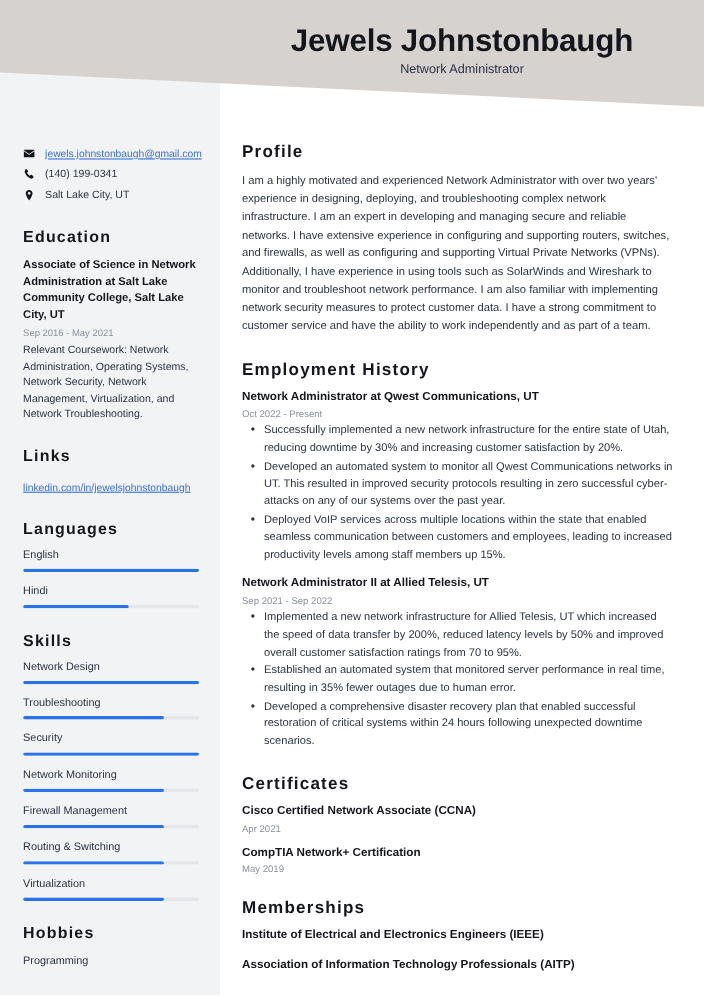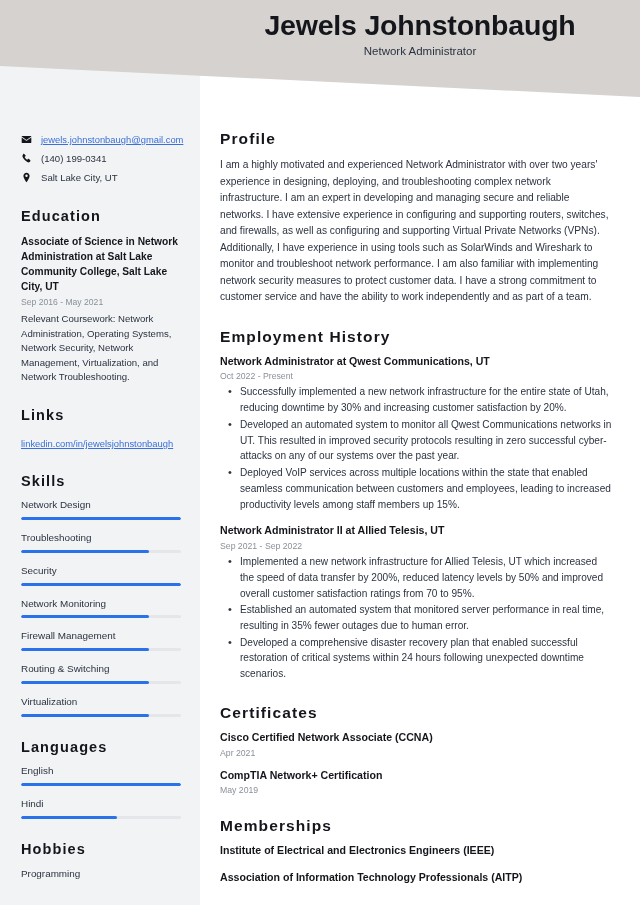--- a/index.html
+++ b/index.html
@@ -44,21 +44,21 @@
     z-index: 4;
     text-align: center;
     padding-left: 200px;
   }
   .name {
     font-size: 28.5px;
     font-weight: 700;
     color: #14161c;
     letter-spacing: -0.2px;
     line-height: 1.15;
-    padding-top: 9px;
+    padding-top: 21px;
   }
   .job-title {
     font-size: 11.5px;
     font-weight: 400;
     color: #2c3340;
     margin-top: 3px;
   }
 
   
   .sidebar {
@@ -290,20 +290,38 @@
         <div class="edu-desc">Relevant Coursework: Network Administration, Operating Systems, Network Security, Network Management, Virtualization, and Network Troubleshooting.</div>
       </div>
     </div>
 
     <div class="side-block">
       <div class="side-h">Links</div>
       <a class="link-item" href="#">linkedin.com/in/jewelsjohnstonbaugh</a>
     </div>
 
     <div class="side-block">
+      <div class="side-h">Languages</div>
+      <div id="languages-list">
+          <div class="bar-item">
+            <div class="bar-label">English</div>
+            <div class="bar-track">
+              <div class="bar-fill" style="width: 100%;"></div>
+            </div>
+          </div>
+          <div class="bar-item">
+            <div class="bar-label">Hindi</div>
+            <div class="bar-track">
+              <div class="bar-fill" style="width: 60%;"></div>
+            </div>
+          </div>
+        </div>
+    </div>
+
+    <div class="side-block">
       <div class="side-h">Skills</div>
       <div id="skills-list">
           <div class="bar-item">
             <div class="bar-label">Network Design</div>
             <div class="bar-track">
               <div class="bar-fill" style="width: 100%;"></div>
             </div>
           </div>
           <div class="bar-item">
             <div class="bar-label">Troubleshooting</div>
@@ -332,38 +350,20 @@
           <div class="bar-item">
             <div class="bar-label">Routing &amp; Switching</div>
             <div class="bar-track">
               <div class="bar-fill" style="width: 80%;"></div>
             </div>
           </div>
           <div class="bar-item">
             <div class="bar-label">Virtualization</div>
             <div class="bar-track">
               <div class="bar-fill" style="width: 80%;"></div>
-            </div>
-          </div>
-        </div>
-    </div>
-
-    <div class="side-block">
-      <div class="side-h">Languages</div>
-      <div id="languages-list">
-          <div class="bar-item">
-            <div class="bar-label">English</div>
-            <div class="bar-track">
-              <div class="bar-fill" style="width: 100%;"></div>
-            </div>
-          </div>
-          <div class="bar-item">
-            <div class="bar-label">Hindi</div>
-            <div class="bar-track">
-              <div class="bar-fill" style="width: 60%;"></div>
             </div>
           </div>
         </div>
     </div>
 
     <div class="side-block">
       <div class="side-h">Hobbies</div>
       <div class="hobby-item">Programming</div>
     </div>
 

